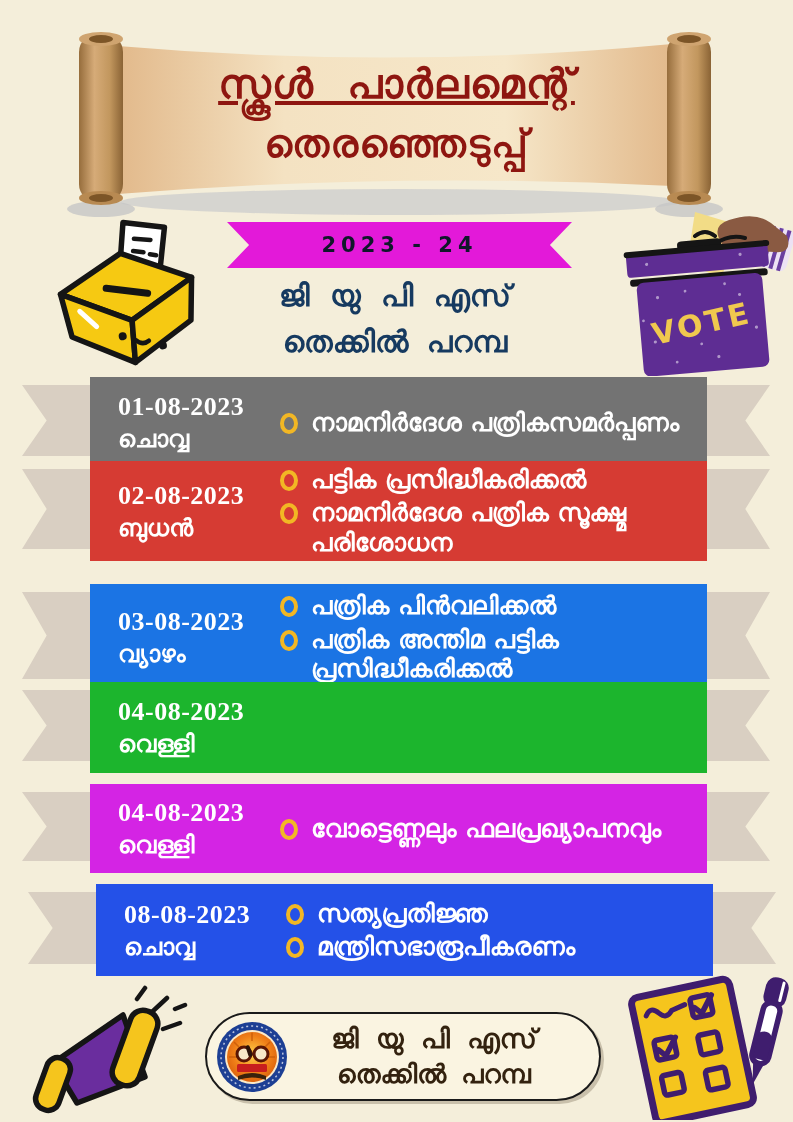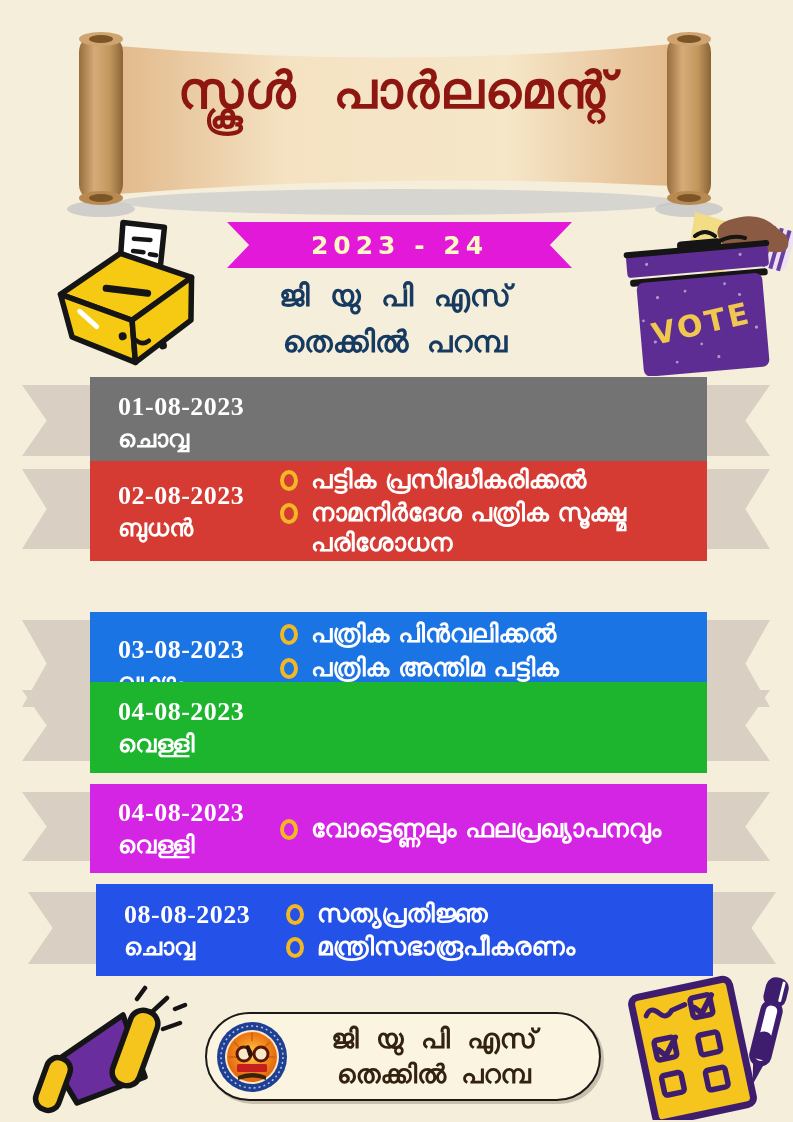--- a/index.html
+++ b/index.html
@@ -5,28 +5,28 @@
   html,body{margin:0;padding:0;}
   .page{
     position:relative; width:793px; height:1122px; overflow:hidden;
     background:#f4eeda;
     font-family:"DejaVu Sans", sans-serif;
   }
   
   .scroll-svg{position:absolute;left:0;top:6px;width:793px;height:228px;}
   .title-line{position:absolute;left:100px;width:593px;text-align:center;
     color:#8e1610;font-weight:bold;font-family:"DejaVu Serif", serif;}
-  .title-1{top:60px;font-size:51px;word-spacing:18px;letter-spacing:1px;}
+  .title-1{top:60px;font-size:41px;word-spacing:18px;letter-spacing:1px;text-decoration:underline;}
   .title-2{top:120px;font-size:39px;letter-spacing:1px;}
   
   .year-ribbon{
     position:absolute;left:227px;top:222px;width:345px;height:46px;
     background:#e319d9; display:flex;align-items:center;justify-content:center;
     clip-path:polygon(0 0,100% 0,93.6% 50%,100% 100%,0 100%,6.4% 50%);
-    color:#fef9c3;font-size:25px;font-weight:bold;letter-spacing:5px;
+    color:#0f172a;font-size:21px;font-weight:bold;letter-spacing:5px;
   }
   .school-line{position:absolute;left:200px;width:390px;text-align:center;
     color:#163a60;font-weight:bold;}
   .school-1{top:278px;font-size:30px;word-spacing:10px;}
   .school-2{top:324px;font-size:30px;word-spacing:8px;}
   
   .row{position:absolute;left:0;width:793px;}
   .row-ribbon{
     position:absolute;left:22px;width:748px;top:8px;bottom:12px;
     background:#d9cfc2;
@@ -90,20 +90,21 @@
     <g>
       <rect x="667" y="28" width="44" height="168" rx="18" fill="url(#gRoll)"></rect>
       <ellipse cx="689" cy="33" rx="22" ry="7" fill="#cfa470"></ellipse>
       <ellipse cx="689" cy="33" rx="12" ry="4" fill="#7c5527"></ellipse>
       <ellipse cx="689" cy="192" rx="22" ry="7" fill="#b88a52"></ellipse>
       <ellipse cx="689" cy="192" rx="12" ry="4" fill="#7c5527"></ellipse>
     </g>
   </svg>
 
   <div class="title-line title-1">സ്കൂൾ പാർലമെന്റ്</div>
+  <div class="title-line title-2">തെരഞ്ഞെടുപ്പ്</div>
 
   <div class="year-ribbon">
     <span>2023 - 24</span>
   </div>
   <div class="school-line school-1">ജി യു പി എസ്</div>
   <div class="school-line school-2">തെക്കിൽ പറമ്പ</div>
 
   <svg class="illus" style="left:35px;top:212px;width:170px;height:158px;" viewBox="0 0 170 158">
     <g transform="rotate(-10 85 80)" stroke="#151515" stroke-width="5.5" stroke-linejoin="round" stroke-linecap="round">
       <polygon points="100,12 140,24 128,66 90,52" fill="#ffffff"></polygon>
@@ -156,20 +157,26 @@
     </g>
   </svg>
 
   <div class="row" style="top:377px;height:91px;">
     <div class="row-ribbon"></div>
     <div class="row-bar" style="background-color: #737373;">
       <div class="date-col">
         <div class="date">01-08-2023</div>
         <div class="day">ചൊവ്വ</div>
       </div>
+      <div class="items-col">
+        <div class="item">
+          <span class="bullet"></span>
+          <span>നാമനിർദേശ പത്രികസമർപ്പണം</span>
+        </div>
+      </div>
     </div>
   </div>
 
   <div class="row" style="top:461px;height:100px;">
     <div class="row-ribbon"></div>
     <div class="row-bar" style="background-color: rgb(214, 59, 51);">
       <div class="date-col">
         <div class="date">02-08-2023</div>
         <div class="day">ബുധൻ</div>
       </div>
@@ -179,21 +186,21 @@
           <span>പട്ടിക പ്രസിദ്ധീകരിക്കൽ</span>
         </div>
         <div class="item">
           <span class="bullet"></span>
           <span>നാമനിർദേശ പത്രിക സൂക്ഷ്മ പരിശോധന</span>
         </div>
       </div>
     </div>
   </div>
 
-  <div class="row" style="top:612px;height:107px;border-radius:17px;">
+  <div class="row" style="top:584px;height:107px;border-radius:17px;">
     <div class="row-ribbon"></div>
     <div class="row-bar" style="background-color: rgb(27, 116, 228);">
       <div class="date-col">
         <div class="date">03-08-2023</div>
         <div class="day">വ്യാഴം</div>
       </div>
       <div class="items-col">
         <div class="item">
           <span class="bullet"></span>
           <span>പത്രിക പിൻവലിക്കൽ</span>

